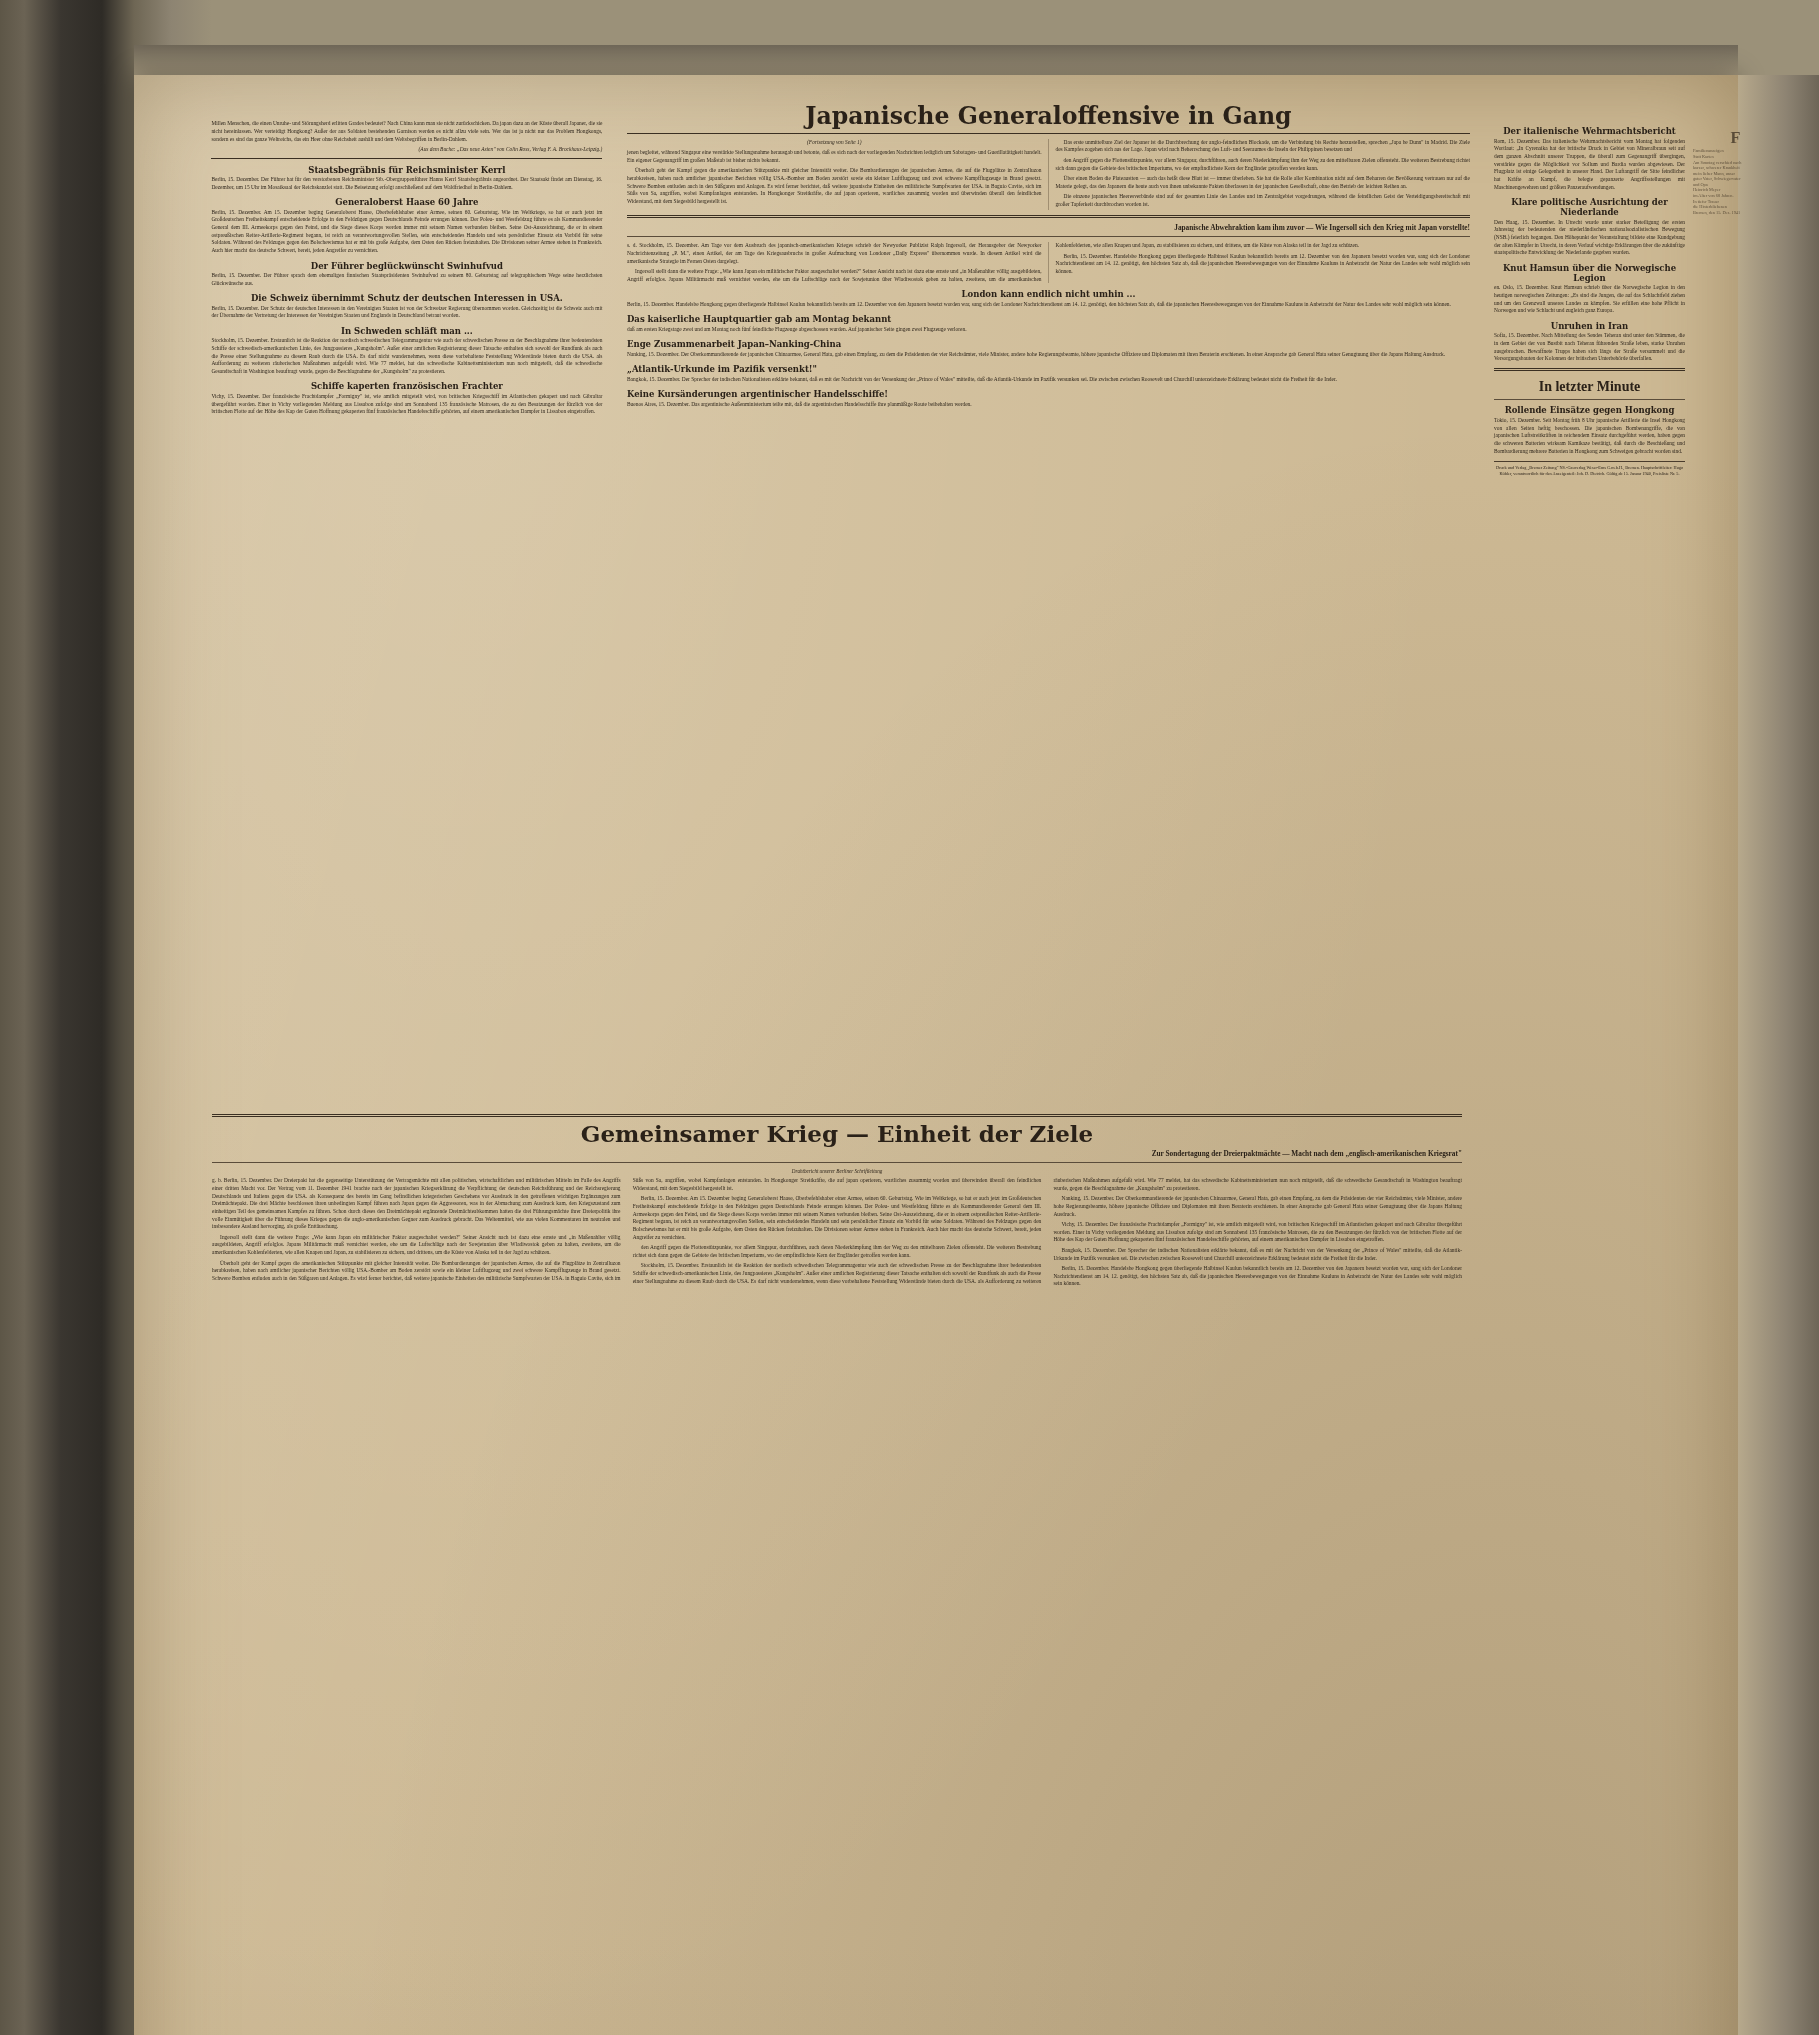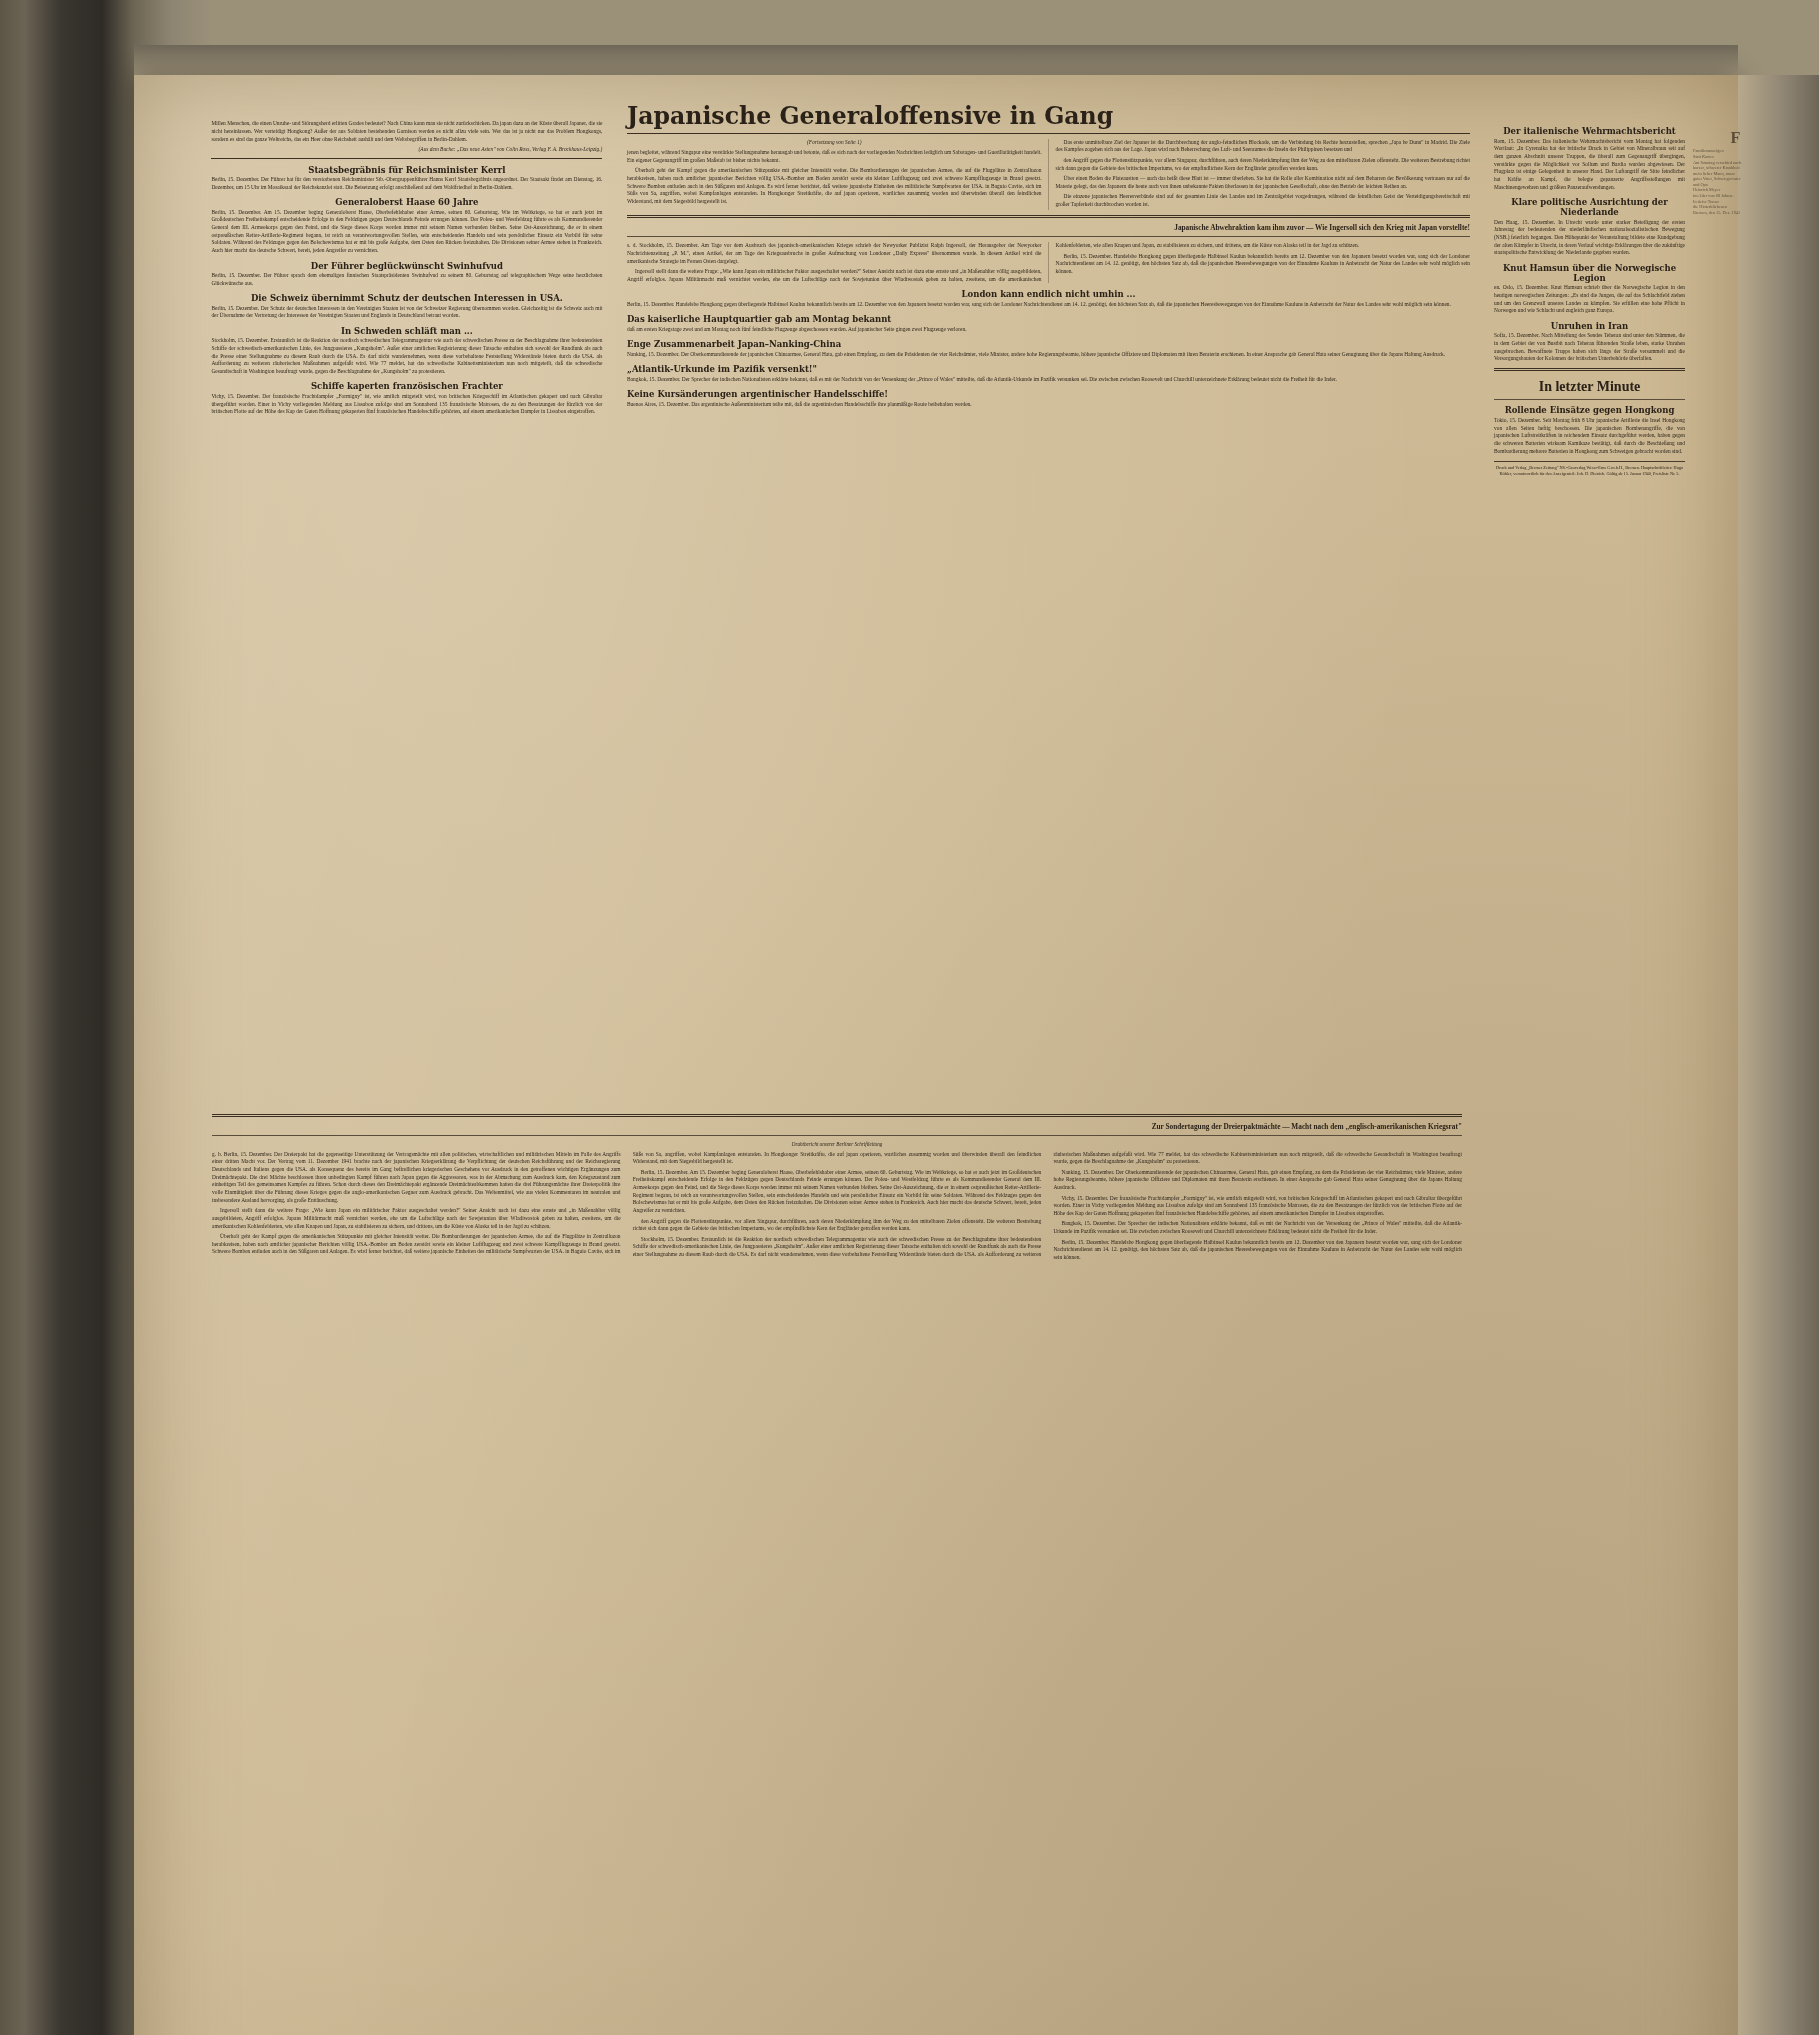--- a/index.html
+++ b/index.html
@@ -23,21 +23,21 @@
     background:linear-gradient(180deg,#6f6758,#a2967c);}
 
   
   .sheet{position:absolute;left:187px;top:104px;width:1506px;height:2438px;color:#2a2118;}
 
   .col{position:absolute;}
   .col.l{left:24.4px;top:16.3px;width:391px;}
   .col.m{left:440px;top:0px;width:843px;}
   .col.r{left:1307px;top:16.3px;width:191px;}
   .farcol{position:absolute;left:1506px;top:24.4px;width:85px;opacity:.85;}
-  h1.main{font-size:23.6px;line-height:1.05;text-align:left;margin:0 0 3.3px 0;
+  h1.main{font-size:23.6px;line-height:1.05;text-align:center;margin:0 0 3.3px 0;
           font-family:"DejaVu Serif",serif;font-weight:bold;}
   h1.main2{font-size:22px;line-height:1.05;text-align:center;margin:10.6px 0 2.4px 0;
           font-family:"DejaVu Serif",serif;font-weight:bold;}
   .rule{border-top:0.8px solid #3a2f22;margin:4.1px 0 4.9px 0;}
   .rule.thin{border-top:0.4px solid #5a4c3a;}
   .dbl{border-top:1.2px solid #3a2f22;border-bottom:0.4px solid #3a2f22;height:1.6px;margin:4.9px 0;}
 
   h2.sec{font-size:10.6px;text-align:center;margin:7.3px 0 2.4px 0;font-weight:bold;font-family:Liberation Serif, serif;}
   h3.sec{font-size:8.5px;text-align:center;margin:5.7px 0 1.6px 0;font-weight:bold;font-family:"DejaVu Serif",serif;}
   .dek{font-size:7.3px;text-align:right;font-weight:bold;margin:0.8px 0 3.3px 0;}
@@ -121,20 +121,21 @@
       <p class="body first">Nanking, 15. Dezember. Der Oberkommandierende der japanischen Chinaarmee, General Hata, gab einen Empfang, zu dem die Präsidenten der vier Reichsämter, viele Minister, andere hohe Regierungsbeamte, höhere japanische Offiziere und Diplomaten mit ihren Beraterin erschienen. In einer Ansprache gab General Hata seiner Genugtuung über die Japans Haltung Ausdruck.</p>
 
       <h3 class="sec" style="text-align:left">„Atlantik-Urkunde im Pazifik versenkt!"</h3>
       <p class="body first">Bangkok, 15. Dezember. Der Sprecher der indischen Nationalisten erklärte bekannt, daß es mit der Nachricht von der Versenkung der „Prince of Wales" mitteilte, daß die Atlantik-Urkunde im Pazifik versunken sei. Die zwischen zwischen Roosevelt und Churchill unterzeichnete Erklärung bedeutet nicht die Freiheit für die Inder.</p>
 
       <h3 class="sec" style="text-align:left">Keine Kursänderungen argentinischer Handelsschiffe!</h3>
       <p class="body first">Buenos Aires, 15. Dezember. Das argentinische Außenministerium teilte mit, daß die argentinischen Handelsschiffe ihre planmäßige Route beibehalten werden.</p>
 
       <div style="position:absolute;left:-415px;top:1005px;width:1250px;">
         <div class="dbl"></div>
+        <h1 class="main2" style="font-size:23px;margin-top:2.4px">Gemeinsamer Krieg — Einheit der Ziele</h1>
         <div class="dek">Zur Sondertagung der Dreierpaktmächte — Macht nach dem „englisch-amerikanischen Kriegsrat"</div>
         <div class="rule thin"></div>
         <div class="cap">Drahtbericht unserer Berliner Schriftleitung</div>
         <div class="threecol">
           <p class="body first">g. b. Berlin, 15. Dezember. Der Dreierpakt hat die gegenseitige Unterstützung der Vertragsmächte mit allen politischen, wirtschaftlichen und militärischen Mitteln im Falle des Angriffs einer dritten Macht vor. Der Vertrag vom 11. Dezember 1941 brachte nach der japanischen Kriegserklärung die Verpflichtung der deutschen Reichsführung und der Reichsregierung Deutschlands und Italiens gegen die USA. als Konsequenz des bereits im Gang befindlichen kriegerischen Geschehens vor Ausdruck in den getroffenen wichtigen Ergänzungen zum Dreimächtepakt. Die drei Mächte beschlossen ihren unbedingten Kampf führen nach Japan gegen die Aggressoren, was in der Abmachung zum Ausdruck kam, den Kriegszustand zum einheitigen Teil des gemeinsamen Kampfes zu führen. Schon durch dieses den Dreimächtepakt ergänzende Dreimächteabkommen hatten die drei Führungsmächte ihrer Dreierpolitik ihre volle Einmütigkeit über die Führung dieses Krieges gegen die anglo-amerikanischen Gegner zum Ausdruck gebracht. Das Weltenmittel, wie aus vielen Kommentaren im neutralen und insbesondere Ausland hervorging, als große Enttäuschung.</p>
           <p class="body">Ingersoll stellt dann die weitere Frage: „Wie kann Japan ein militärischer Faktor ausgeschaltet werden?" Seiner Ansicht nach ist dazu eine ernste und „in Maßenahlter völlig ausgebildeten, Angriff erfolglos. Japans Militärmacht muß vernichtet werden, ehe um die Luftschläge nach der Sowjetunion über Wladiwostok geben zu halten, zweitens, um die amerikanischen Kohlenfelderten, wie allen Knapen und Japan, zu stabilisieren zu sichern, und drittens, um die Küste von Alaska teil in der Jagd zu schützen.</p>
           <p class="body">Überholt geht der Kampf gegen die amerikanischen Stützpunkte mit gleicher Intensität weiter. Die Bombardierungen der japanischen Armee, die auf die Flugplätze in Zentralluzon herabkreisen, haben nach amtlicher japanischer Berichten völlig USA.-Bomber am Boden zerstört sowie ein kleiner Luftflugzeug und zwei schwere Kampfflugzeuge in Brand gesetzt. Schwere Bomben entluden auch in den Süßgaren und Anlagen. Es wird ferner berichtet, daß weitere japanische Einheiten des militärische Sumpfwarten der USA. in Baguio Cavite, sich im Süßs von Sa, angriffen, wobei Kampfanlagen entstanden. In Hongkonger Streitkräfte, die auf japan operieren, wartliches zusammig worden und überwinden überall den feindlichen Widerstand, mit dem Siegesbild hergestellt ist.</p>
           <p class="body">Berlin, 15. Dezember. Am 15. Dezember beging Generaloberst Haase, Oberbefehlshaber einer Armee, seinen 60. Geburtstag. Wie im Weltkriege, so hat er auch jetzt im Großdeutschen Freiheitskampf entscheidende Erfolge in den Feldzügen gegen Deutschlands Feinde errungen können. Der Poleu- und Westfeldzug führte es als Kommandierender General dem III. Armeekorps gegen den Feind, und die Siege dieses Korps werden immer mit seinem Namen verbunden bleiben. Seine Ost-Auszeichnung, die er in einem ostpreußischen Reiter-Artillerie-Regiment begann, ist reich an verantwortungsvollen Stellen, sein entscheidendes Handeln und sein persönlicher Einsatz ein Vorbild für seine Soldaten. Während des Feldzuges gegen den Bolschewismus hat er mit bis große Aufgabe, dem Osten den Rücken freizuhalten. Die Divisionen seiner Armee stehen in Frankreich. Auch hier macht das deutsche Schwert, bereit, jeden Angreifer zu vernichten.</p>
           <p class="body">den Angriff gegen die Flottenstützpunkte, vor allem Singapur, durchführen, auch deren Niederkämpfung ihm der Weg zu den mittelbaren Zielen offensteht. Die weiteren Bestrebung richtet sich dann gegen die Gebiete des britischen Imperiums, wo der empfindlichste Kern der Engländer getroffen werden kann.</p>
           <p class="body">Stockholm, 15. Dezember. Erstaunlich ist die Reaktion der nordisch schwedischen Telegrammagentur wie auch der schwedischen Presse zu der Beschlagnahme ihrer bedeutendsten Schiffe der schwedisch-amerikanischen Linie, des Jungpassieres „Kungsholm". Außer einer amtlichen Registrierung dieser Tatsache enthalten sich sowohl der Rundfunk als auch die Presse einer Stellungnahme zu diesem Raub durch die USA. Es darf nicht wundernehmen, wenn diese vorbehaltene Feststellung Widerstände bieten durch die USA. als Aufforderung zu weiteren räuberischen Maßnahmen aufgefaßt wird. Wie 77 meldet, hat das schwedische Kabinettsministerium nun noch mitgeteilt, daß die schwedische Gesandtschaft in Washington beauftragt wurde, gegen die Beschlagnahme der „Kungsholm" zu protestieren.</p>

